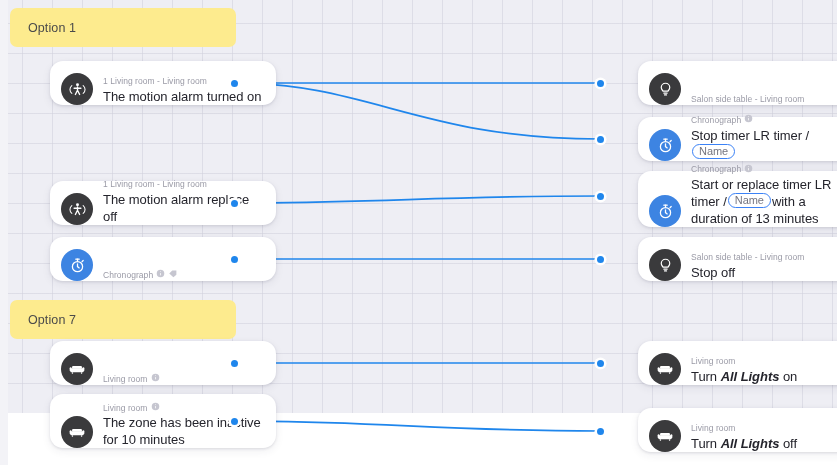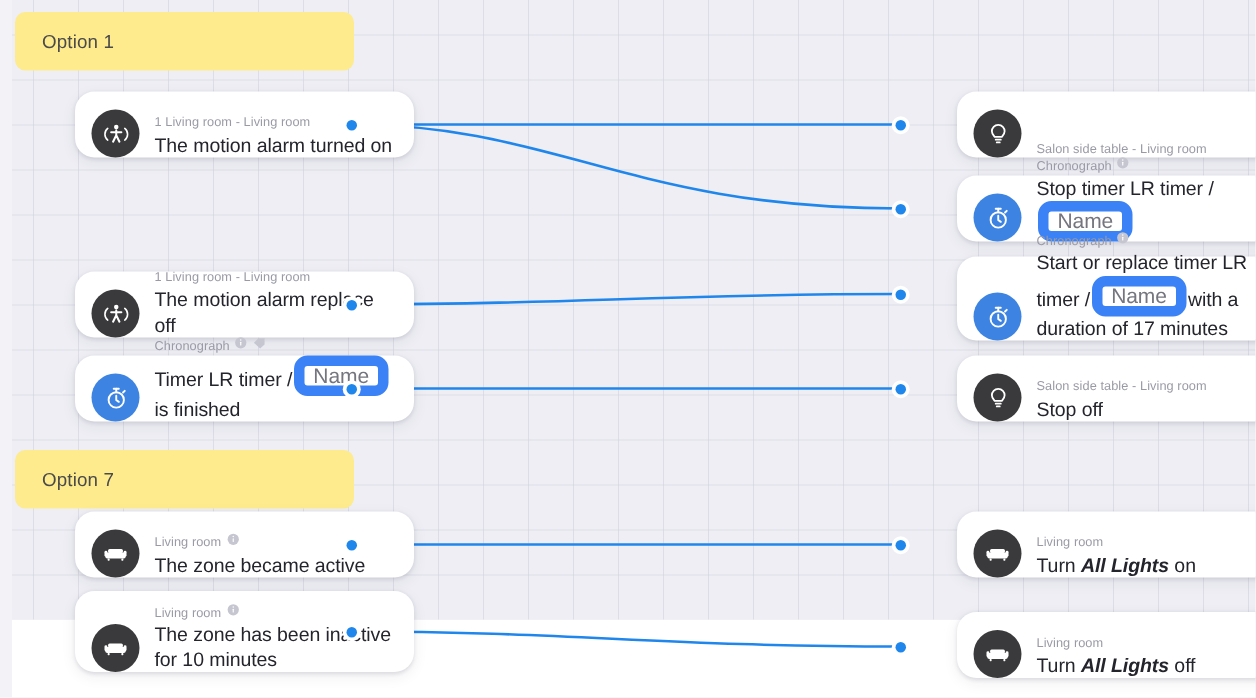--- a/index.html
+++ b/index.html
@@ -78,24 +78,24 @@
     letter-spacing: -.05px;
     margin-top: 1px;
   }
   .node-title.two-line { line-height: 16.5px; }
   .bold-seg { font-weight: bold; font-style: italic; }
   
   .mini-icon { display: inline-block; vertical-align: middle; }
   
   .chip {
     display: inline-block;
-    border: 7px solid #3b82f6;
+    border: 1px solid #3b82f6;
     border-radius: 9px;
     padding: 0px 6px 1px 6px;
-    font-size: 14px;
+    font-size: 11px;
     color: #75757f;
     line-height: 12px;
     vertical-align: 2px;
     margin: 0 1px;
   }
   
   .dot {
     position: absolute;
     width: 7px; height: 7px;
     border-radius: 50%;
@@ -190,23 +190,20 @@
               <rect x="11" y="10" width="2" height="7" fill="#ffffff" rx="1"></rect>
               <circle cx="12" cy="7" r="1.3" fill="#ffffff"></circle>
             </svg>
         </span>
         <span class="mini-icon">
           <svg width="10" height="9" viewBox="0 0 24 24">
               <path d="M2 12 L10 4 H21 V15 L13 22 Z" fill="#c6c6d0"></path>
             </svg>
         </span>
       </div>
-      <div class="node-title">
-        <span>Timer LR timer /</span><span class="chip">Name</span><span>is finished</span>
-      </div>
     </div>
   </div>
   <div class="dot" style="left:231px; top:256px;"></div>
 
   <div class="node" style="left:10px; top:341px; width:226px; height:44px;">
     <div class="node-icon icon-dark">
       <svg width="18" height="18" viewBox="0 0 24 24" fill="#ffffff">
         <rect x="3" y="11" width="18" height="5.4" rx="1.6"></rect>
         <rect x="5.4" y="8" width="13.2" height="3.6" rx="1.4"></rect>
         <rect x="2.2" y="9.6" width="2.6" height="5.2" rx="1.3"></rect>
@@ -219,21 +216,20 @@
       <div class="node-sub">
         <span>Living room</span>
         <span class="mini-icon">
           <svg width="9" height="9" viewBox="0 0 24 24">
               <circle cx="12" cy="12" r="10" fill="#c6c6d0"></circle>
               <rect x="11" y="10" width="2" height="7" fill="#ffffff" rx="1"></rect>
               <circle cx="12" cy="7" r="1.3" fill="#ffffff"></circle>
             </svg>
         </span>
       </div>
-      <div class="node-title">The zone became active</div>
     </div>
   </div>
   <div class="dot" style="left:231px; top:360px;"></div>
 
   <div class="node" style="left:10px; top:394px; width:226px; height:54px;">
     <div class="node-icon icon-dark">
       <svg width="18" height="18" viewBox="0 0 24 24" fill="#ffffff">
         <rect x="3" y="11" width="18" height="5.4" rx="1.6"></rect>
         <rect x="5.4" y="8" width="13.2" height="3.6" rx="1.4"></rect>
         <rect x="2.2" y="9.6" width="2.6" height="5.2" rx="1.3"></rect>
@@ -317,21 +313,21 @@
         <span>Chronograph</span>
         <span class="mini-icon">
           <svg width="9" height="9" viewBox="0 0 24 24">
               <circle cx="12" cy="12" r="10" fill="#c6c6d0"></circle>
               <rect x="11" y="10" width="2" height="7" fill="#ffffff" rx="1"></rect>
               <circle cx="12" cy="7" r="1.3" fill="#ffffff"></circle>
             </svg>
         </span>
       </div>
       <div class="node-title two-line">
-        <span>Start or replace timer LR timer /</span><span class="chip">Name</span><span>with a duration of 17  minutes</span>
+        <span>Start or replace timer LR timer /</span><span class="chip">Name</span><span>with a duration of 13  minutes</span>
       </div>
     </div>
   </div>
   <div class="dot" style="left:597px; top:193px;"></div>
 
   <div class="node" style="left:598px; top:237px; width:224px; height:44px;">
     <div class="node-icon icon-dark">
       <svg width="17" height="17" viewBox="0 0 24 24" fill="none" stroke="#ffffff" stroke-width="1.7" stroke-linecap="round">
         <path d="M12 3.2 C 8.4 3.2 6 6 6 9.2 C 6 11.6 7.6 13.1 8.6 14.4 L15.4 14.4 C 16.4 13.1 18 11.6 18 9.2 C 18 6 15.6 3.2 12 3.2 Z"></path>
         <path d="M9.6 17.1 L14.4 17.1"></path>

